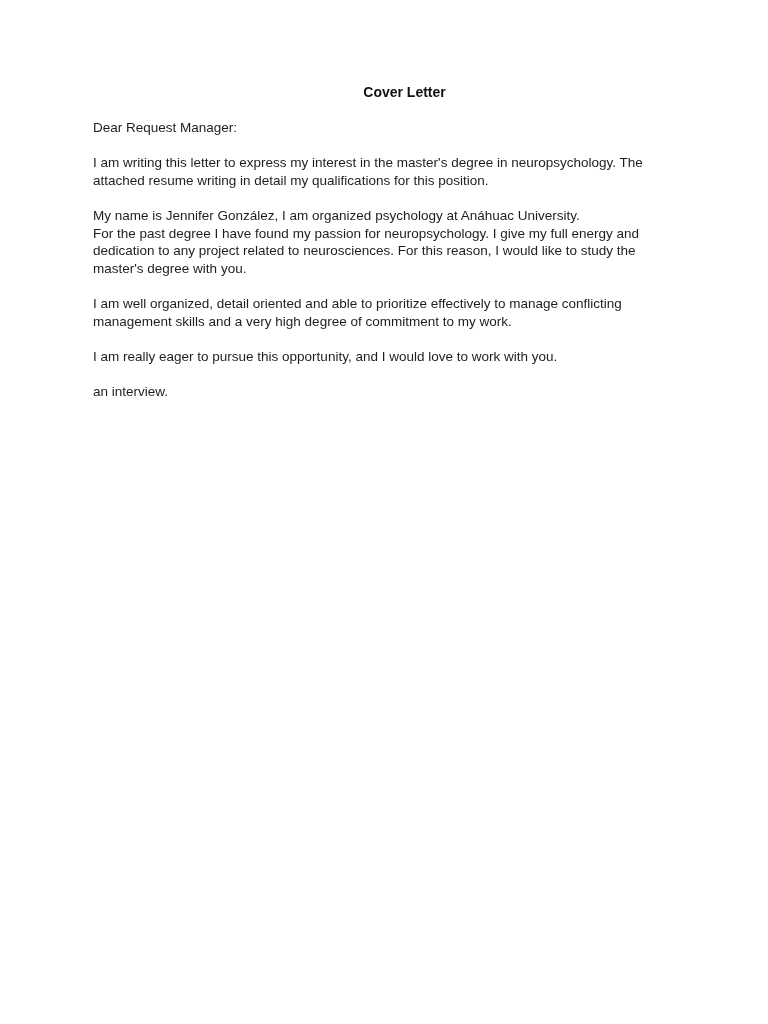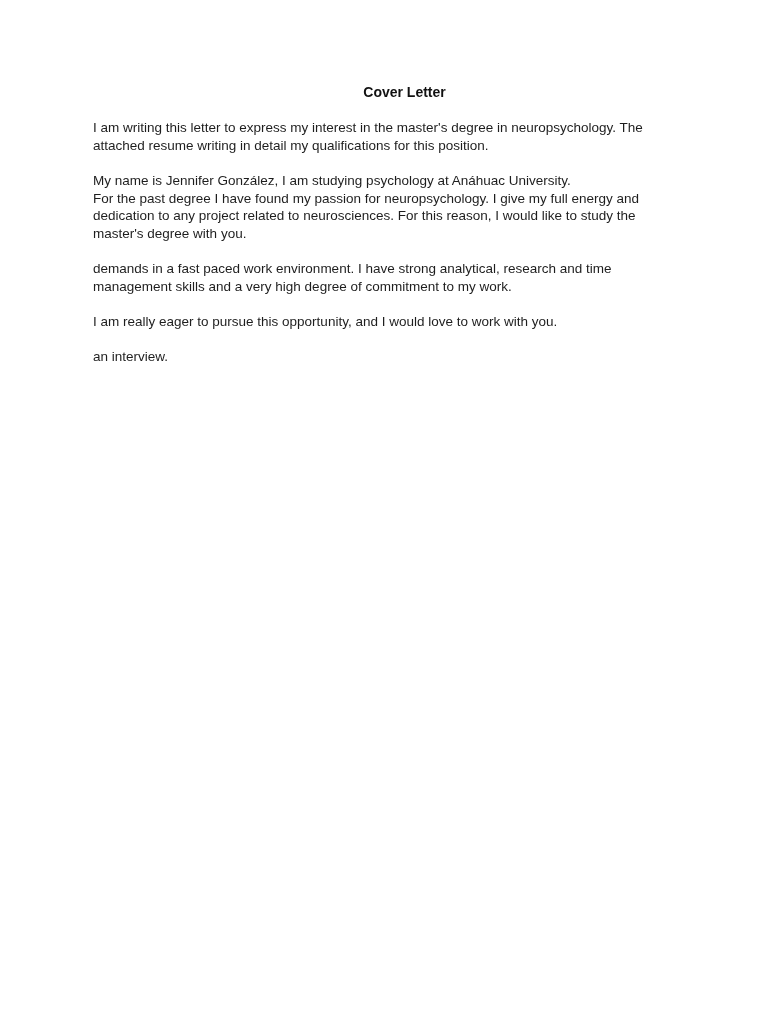--- a/index.html
+++ b/index.html
@@ -38,35 +38,36 @@
     white-space: nowrap;
   }
 </style>
 </head>
 <body>
 
 <div class="page">
 
   <h1 class="doc-title">Cover Letter</h1>
 
+  <p class="salutation line">Dear Request Manager:</p>
 
   <div class="para">
     <div class="line">I am writing this letter to express my interest in the master's degree in neuropsychology. The</div>
     <div class="line">attached resume writing in detail my qualifications for this position.</div>
   </div>
 
   <div class="para">
-    <div class="line">My name is Jennifer González, I am studying psychology at Anáhuac University.</div>
+    <div class="line">My name is Jennifer González, I am organized psychology at Anáhuac University.</div>
     <div class="line">For the past degree I have found my passion for neuropsychology. I give my full energy and</div>
     <div class="line">dedication to any project related to neurosciences. For this reason, I would like to study the</div>
     <div class="line">master's degree with you.</div>
   </div>
 
   <div class="para">
-    <div class="line">demands in a fast paced work environment. I have strong analytical, research and time</div>
+    <div class="line">I am well organized, detail oriented and able to prioritize effectively to manage conflicting</div>
     <div class="line">management skills and a very high degree of commitment to my work.</div>
   </div>
 
   <div class="para">
     <div class="line">I am really eager to pursue this opportunity, and I would love to work with you.</div>
   </div>
 
   <div class="para">
     <div class="line">an interview.</div>
   </div>

